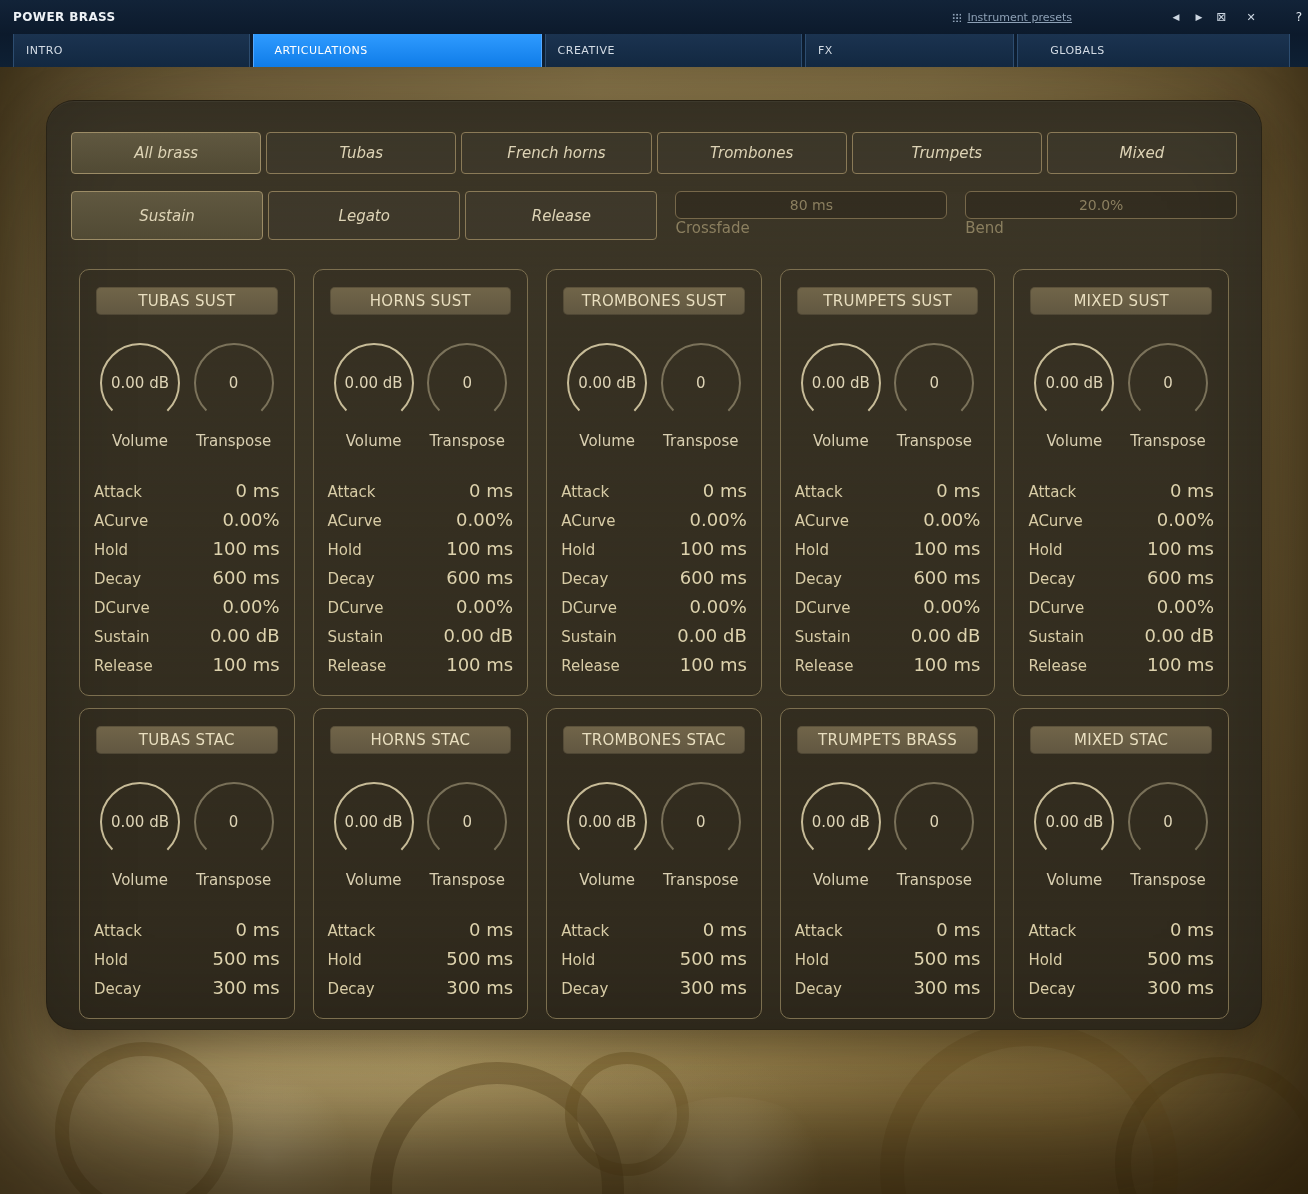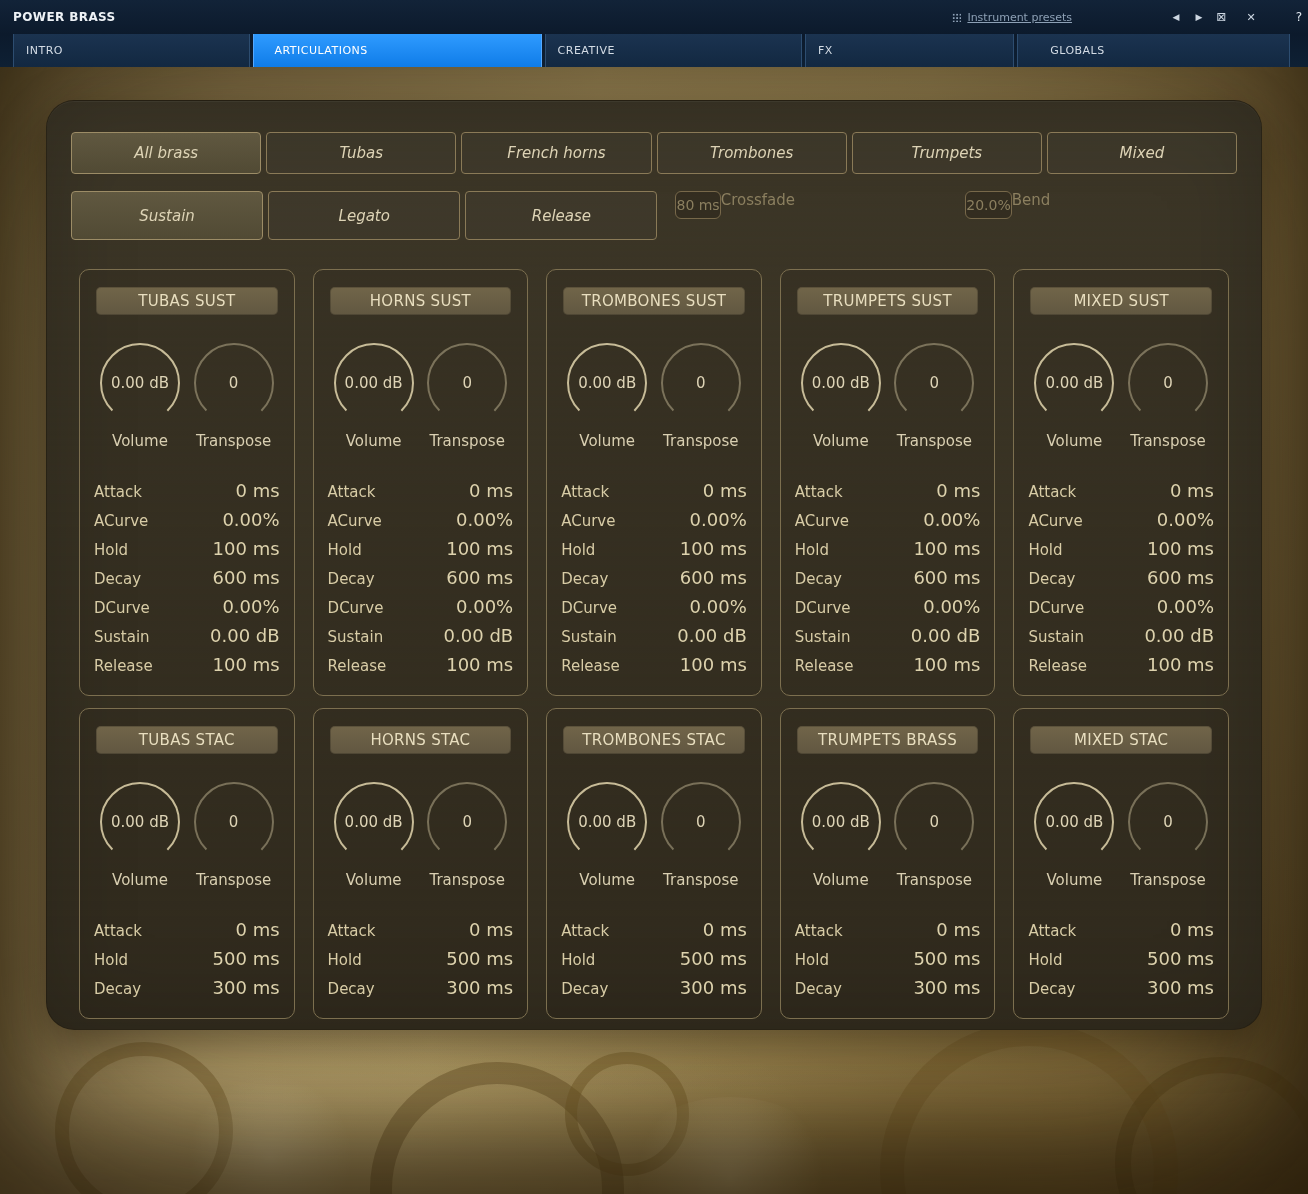--- a/index.html
+++ b/index.html
@@ -86,21 +86,21 @@
     border:1px solid #8a7a57;border-radius:4px;
     background:rgba(255,255,255,.02);
     color:#ddd3b5;font-size:15px;cursor:pointer;white-space:nowrap;font-style:italic;
   }
   .btn.selected{
     background:linear-gradient(180deg,#605840,#514a34);
     border-color:#9c8c66;
   }
   .row-artic{margin-top:17px;height:49px;}
   .row-artic .btn{flex:0 0 calc((100% - 25px)/6);}
-  .slider-group{flex:1;margin-left:13px;display:flex;flex-direction:row;}
+  .slider-group{flex:1;margin-left:13px;display:flex;flex-direction:column;}
   .slider-box{
     height:26px;border:1px solid #77684a;border-radius:6px;
     background:rgba(15,12,6,.18);
     display:flex;align-items:center;justify-content:center;cursor:pointer;
   }
   .slider-value{color:#8b7f5f;font-size:14px;}
   .slider-label{text-align:left;color:#8b7f5f;font-size:15px;margin-top:0;}
   
   .cards{margin:29px 8px 0;display:grid;grid-template-columns:repeat(5,1fr);gap:18px;}
   .cards.stac{margin-top:12px;}

